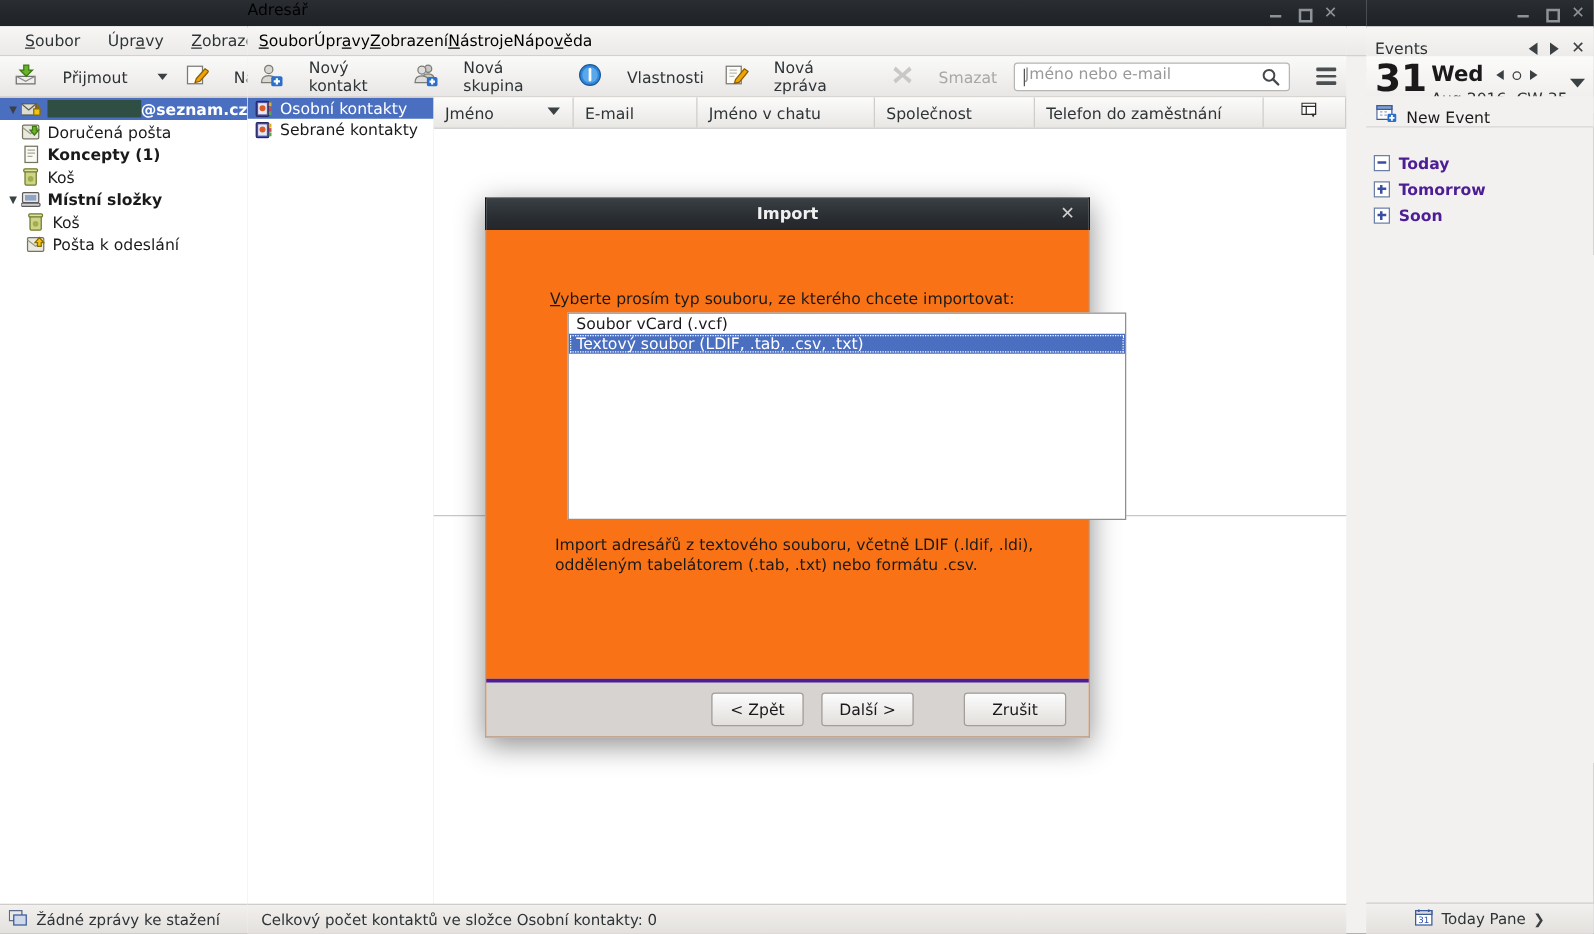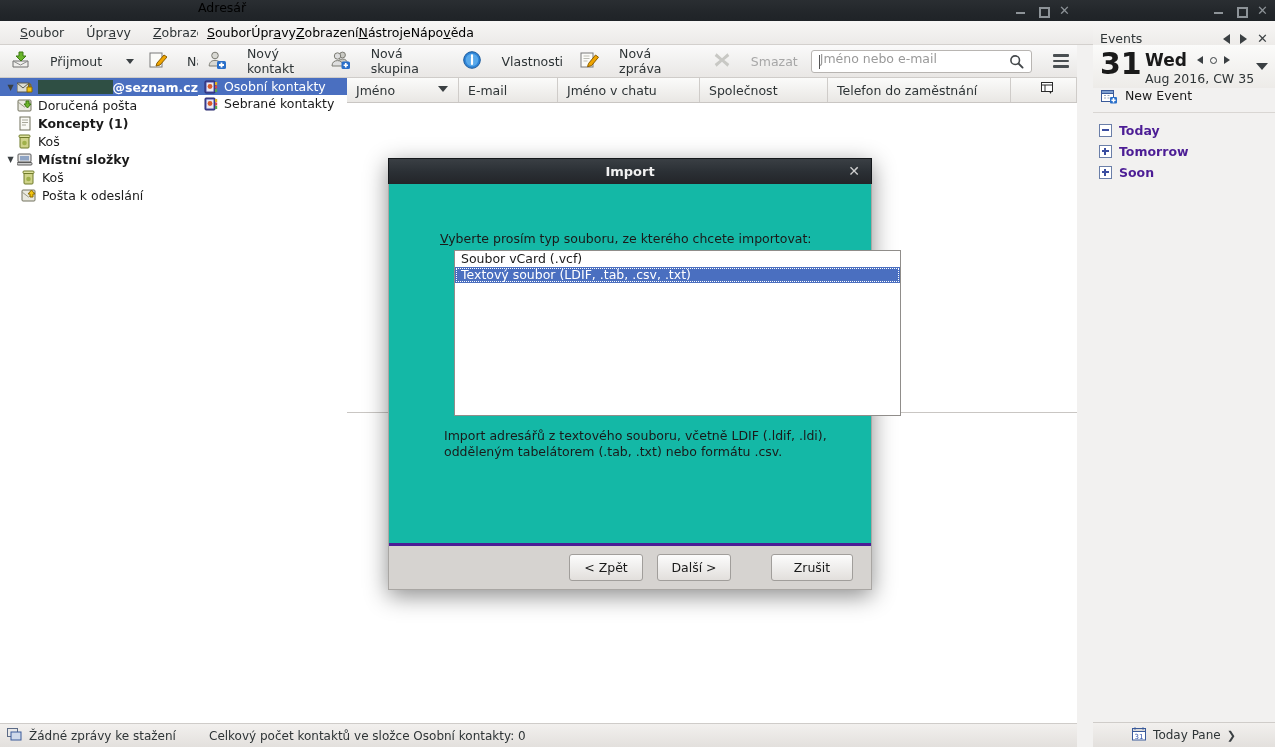--- a/index.html
+++ b/index.html
@@ -154,22 +154,22 @@
   }
   .daynum{position:absolute;left:7px;top:2px;font-size:30px;font-weight:bold;color:#1a1a1a;line-height:33px;}
   .dayname{position:absolute;left:52px;top:5px;font-size:17px;font-weight:bold;color:#1a1a1a;}
   .daynav{position:absolute;left:104px;top:11px;display:flex;align-items:center;gap:7px;}
   .circ{width:7px;height:7px;border:1.5px solid #3b4043;border-radius:50%;box-sizing:border-box;}
   .tri-l2{width:0;height:0;border-top:4.5px solid transparent;border-bottom:4.5px solid transparent;border-right:6px solid #3b4043;}
   .tri-r2{width:0;height:0;border-top:4.5px solid transparent;border-bottom:4.5px solid transparent;border-left:6px solid #3b4043;}
   .dropcaret{position:absolute;right:7px;top:18px;width:0;height:0;border-left:6px solid transparent;border-right:6px solid transparent;border-top:7px solid #3b4043;}
   .daysub{position:absolute;left:52px;top:26px;font-size:12.5px;color:#2e3436;}
   .newevent{
-    position:absolute;left:0;right:0;top:88px;height:25px;
-    display:flex;align-items:flex-start;gap:7px;padding-left:8px;box-sizing:border-box;
+    position:absolute;left:0;right:0;top:77px;height:25px;
+    display:flex;align-items:flex-end;gap:7px;padding-left:8px;box-sizing:border-box;
     border-bottom:1px solid #d9d6d3;font-size:12.5px;color:#1a1a1a;
     background:#f2f1f0;
   }
   .evsection{display:flex;align-items:center;gap:7px;height:21px;padding-left:6px;font-size:12.5px;font-weight:bold;color:#4c1d95;cursor:default;}
   .pm{width:11px;height:11px;border:1px solid #6a7ea8;background:#fff;position:relative;flex:none;}
   .pm::before{content:"";position:absolute;left:2px;top:4px;width:7px;height:1.5px;background:#3b4ea0;}
   .pm.plus::after{content:"";position:absolute;left:4px;top:2px;width:1.5px;height:7px;background:#3b4ea0;}
   .tpstatus{
     position:absolute;left:0;right:0;bottom:0;height:24px;
     background:linear-gradient(to bottom,#f2f0ee,#e3e0dd);
@@ -187,21 +187,21 @@
     background:linear-gradient(to bottom,#3a3f44 0%,#2b3035 50%,#232529 100%);
     border:1px solid #15181b;border-bottom:none;box-sizing:border-box;
   }
   #dlg .dtitle .t{
     position:absolute;left:0;right:0;top:5px;text-align:center;color:#f0f0f0;
     font-size:13px;font-weight:bold;
   }
   #dlg .dtitle .x{position:absolute;right:11px;top:4px;color:#cfcfcf;font-size:14px;line-height:16px;cursor:default;}
   #dlg .dbody{
     position:absolute;left:0;right:0;top:26px;bottom:0;
-    background:#14b8a6;border:1px solid #a9a6a3;border-top:none;box-sizing:border-box;
+    background:#f97316;border:1px solid #a9a6a3;border-top:none;box-sizing:border-box;
   }
   .dlabel{position:absolute;left:51px;top:47px;font-size:12.5px;color:#1a1a1a;}
   .dlabel u{text-decoration:underline;}
   .dlist{
     position:absolute;left:65px;top:66px;width:447px;height:166px;
     background:#fff;border:1px solid #908d8a;box-sizing:border-box;overflow:hidden;
   }
   .dlist .li{height:16px;line-height:16px;padding-left:6px;font-size:12.5px;color:#1a1a1a;cursor:default;}
   .dlist .li.sel{background:#4a6fc0;color:#fff;outline:1px dotted #fff;outline-offset:-2px;}
   .ddesc{position:absolute;left:55px;top:244px;width:400px;font-size:12.5px;color:#1a1a1a;line-height:16px;}

